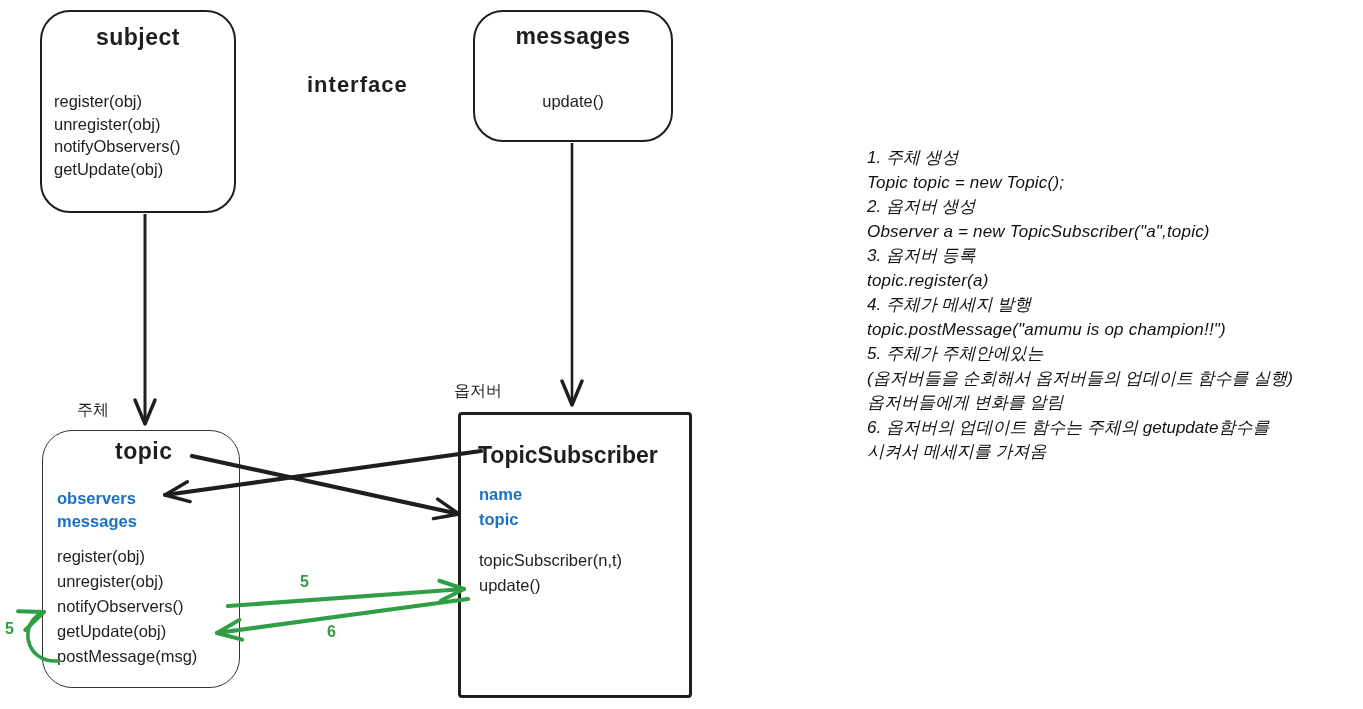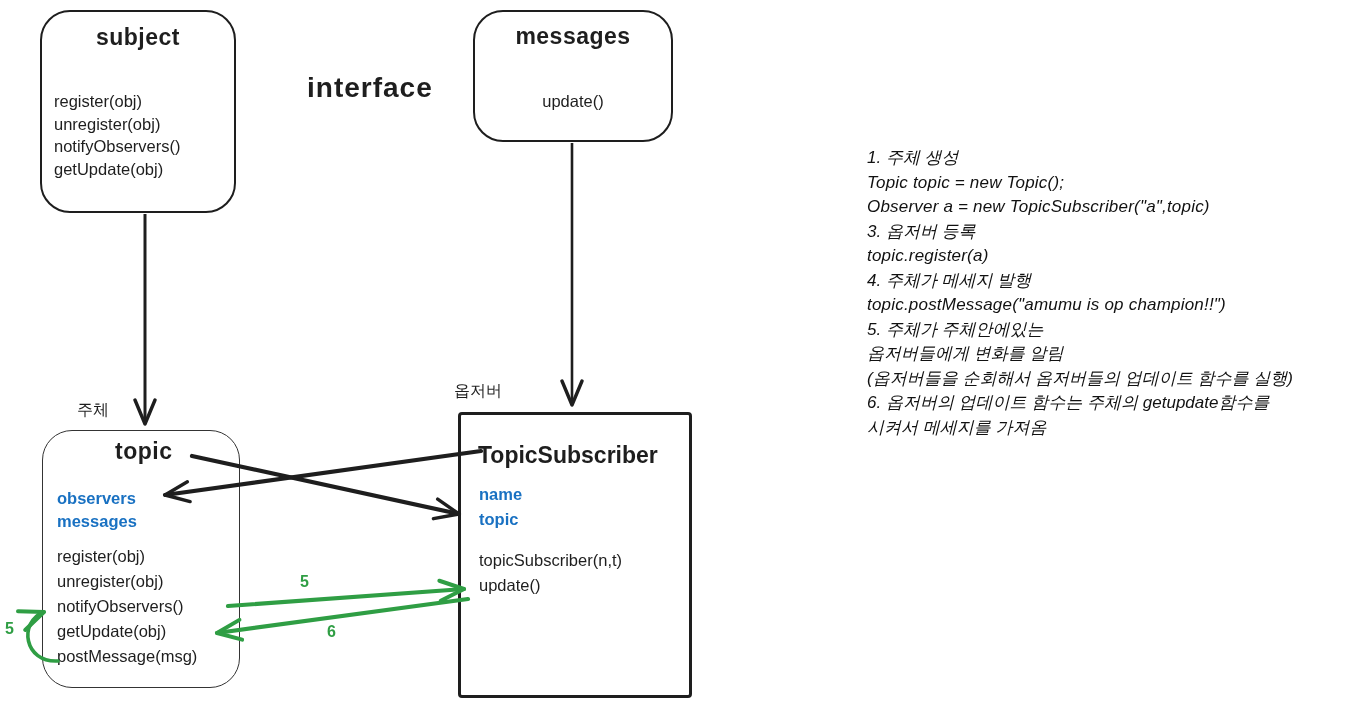--- a/index.html
+++ b/index.html
@@ -40,21 +40,21 @@
     line-height: 22.5px;
     white-space: nowrap;
   }
   .member-list.wide .member { line-height: 25px; }
   .attr { color: #1971c2; font-weight: 600; }
 
   .free-label {
     position: absolute;
     white-space: nowrap;
   }
-  .interface-label { font-size: 28px; font-weight: 600; letter-spacing: 1px; }
+  .interface-label { font-size: 22px; font-weight: 600; letter-spacing: 1px; }
   .kr-tag { font-size: 16px; }
   .seq-num { font-size: 16px; font-weight: 700; color: #2f9e44; }
 
   
   .notes {
     position: absolute;
     left: 867px;
     top: 146px;
     width: 496px;
     font-style: italic;
@@ -129,28 +129,29 @@
     </div>
   </div>
 
   <div class="free-label seq-num" style="left:5px; top:620px;">5</div>
   <div class="free-label seq-num" style="left:300px; top:573px;">5</div>
   <div class="free-label seq-num" style="left:327px; top:623px;">6</div>
 
   <div class="notes">
     <div class="note-line">1. 주체 생성</div>
     <div class="note-line code">Topic topic = new Topic();</div>
+    <div class="note-line">2. 옵저버 생성</div>
     <div class="note-line code">Observer a = new TopicSubscriber("a",topic)</div>
     <div class="note-line">3. 옵저버 등록</div>
     <div class="note-line code">topic.register(a)</div>
     <div class="note-line">4. 주체가 메세지 발행</div>
     <div class="note-line code">topic.postMessage("amumu is op champion!!")</div>
     <div class="note-line">5. 주체가 주체안에있는</div>
+    <div class="note-line">(옵저버들을 순회해서 옵저버들의 업데이트 함수를 실행)</div>
     <div class="note-line">옵저버들에게 변화를 알림</div>
-    <div class="note-line">(옵저버들을 순회해서 옵저버들의 업데이트 함수를 실행)</div>
     <div class="note-line">6. 옵저버의 업데이트 함수는 주체의 getupdate함수를</div>
     <div class="note-line">시켜서 메세지를 가져옴</div>
   </div>
 
   <svg class="overlay" width="1363" height="709" viewBox="0 0 1363 709">
     <defs>
       <marker id="head-black" viewBox="-30 -14 32 28" markerWidth="32" markerHeight="28" refX="0" refY="0" orient="auto" markerUnits="userSpaceOnUse">
         <path d="M-24,-10 L0,0 L-24,10" fill="none" stroke="#1e1e1e" stroke-width="3.4" stroke-linecap="round" stroke-linejoin="round"></path>
       </marker>
       <marker id="head-green" viewBox="-30 -14 32 28" markerWidth="32" markerHeight="28" refX="0" refY="0" orient="auto" markerUnits="userSpaceOnUse">

